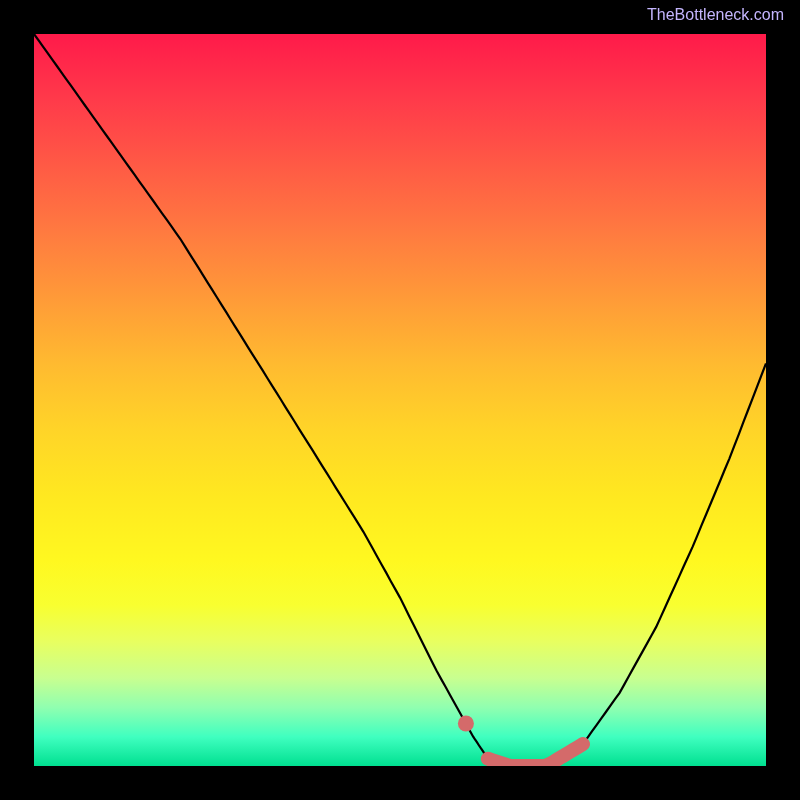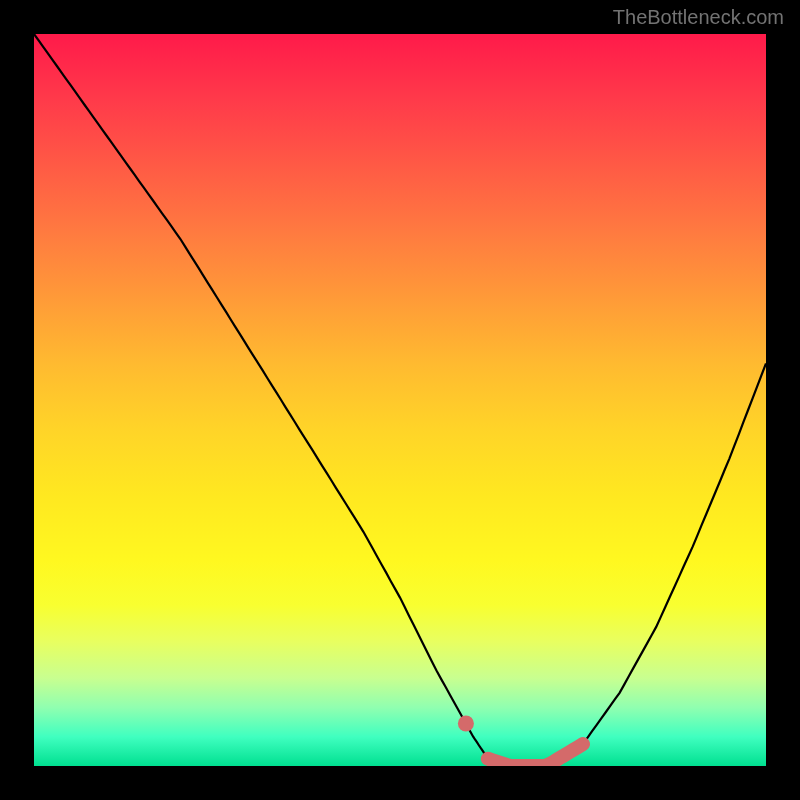--- a/index.html
+++ b/index.html
@@ -8,22 +8,22 @@
     height: 800px;
     background: #000;
     position: relative;
     font-family: Arial, sans-serif;
     overflow: hidden;
   }
   .watermark {
     position: absolute;
     top: 6px;
     right: 16px;
-    color: #737373;
-    font-size: 20px;
+    color: #c4b5fd;
+    font-size: 16px;
     font-weight: 500;
     z-index: 10;
   }
   .chart-area {
     position: absolute;
     left: 34px;
     top: 34px;
     width: 732px;
     height: 732px;
     background: linear-gradient(to bottom,

